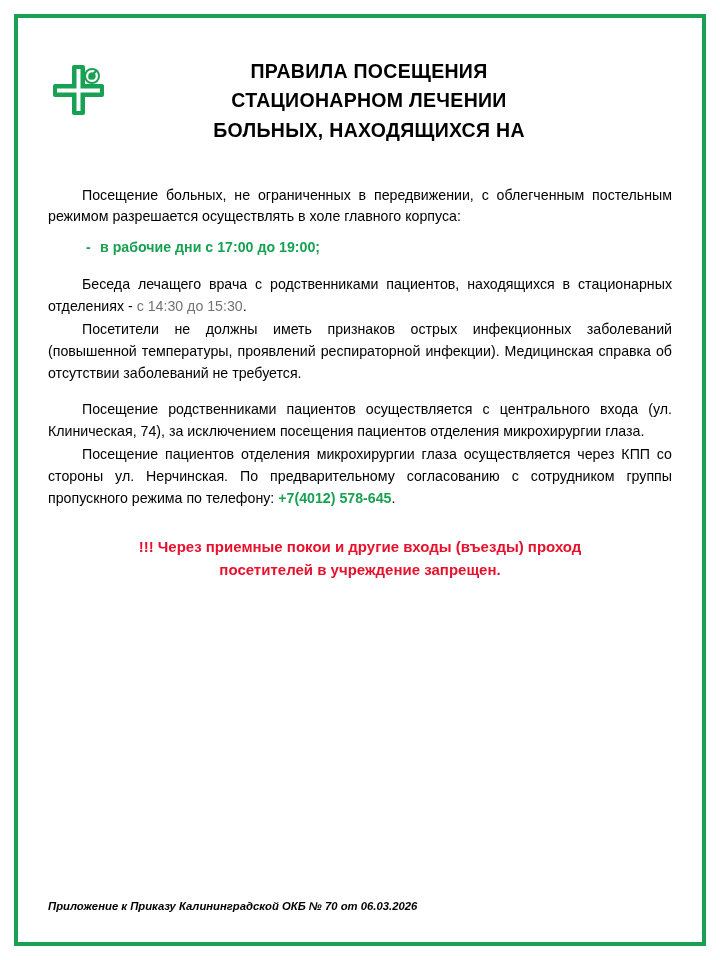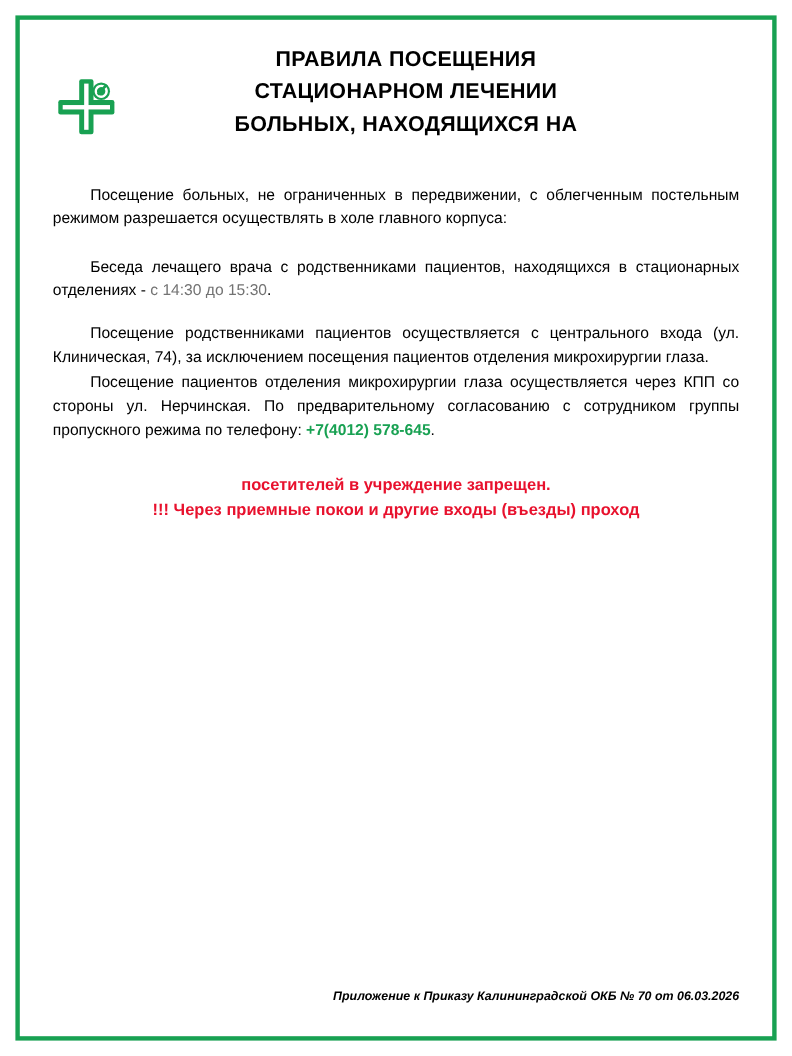--- a/index.html
+++ b/index.html
@@ -35,22 +35,22 @@
     position: relative;
     box-sizing: border-box;
     width: 100%;
     height: 100%;
     padding: 22px 34px 20px 34px;
   }
 
   
   .header {
     display: flex;
-    align-items: flex-end;
-    margin-top: 4px;
+    align-items: flex-start;
+    margin-top: 21px;
   }
   .logo {
     width: 70px;
     flex: 0 0 70px;
     padding-top: 2px;
   }
   .logo svg { display: block; }
   .title-block {
     flex: 1 1 auto;
     text-align: center;
@@ -112,21 +112,21 @@
     font-size: 15px;
     line-height: 1.55;
     padding: 0 30px;
   }
 
   .footer {
     position: absolute;
     left: 34px;
     right: 34px;
     bottom: 34px;
-    text-align: right;
+    text-align: left;
     font-size: 11.3px;
     font-style: italic;
     font-weight: bold;
     color: #000;
   }
 </style>
 </head>
 <body>
 
 <div class="page">
@@ -159,40 +159,42 @@
         <div class="title-line">СТАЦИОНАРНОМ ЛЕЧЕНИИ</div>
         <div class="title-line">БОЛЬНЫХ, НАХОДЯЩИХСЯ НА</div>
       </div>
     </div>
 
     <div class="body-text">
 
       <p class="para">Посещение больных, не ограниченных в передвижении, с облегченным постельным режимом разрешается осуществлять в холе главного корпуса:</p>
 
       <ul class="bullets">
+        <li><span class="dash">-</span><span>в рабочие дни с 17:00 до 19:00;</span></li>
       </ul>
 
       <div class="gap-big"></div>
 
       <p class="para"><span>Беседа лечащего врача с родственниками пациентов, находящихся в стационарных отделениях - </span><span class="green-bold">с 14:30 до 15:30</span><span>.</span></p>
 
       <div class="gap-small"></div>
 
+      <p class="para">Посетители не должны иметь признаков острых инфекционных заболеваний (повышенной температуры, проявлений респираторной инфекции). Медицинская справка об отсутствии заболеваний не требуется.</p>
 
       <div class="gap-big"></div>
 
       <p class="para">Посещение родственниками пациентов осуществляется с центрального входа (ул. Клиническая, 74), за исключением посещения пациентов отделения микрохирургии глаза.</p>
 
       <div class="gap-small"></div>
 
       <p class="para"><span>Посещение пациентов отделения микрохирургии глаза осуществляется через КПП со стороны ул. Нерчинская. По предварительному согласованию с сотрудником группы пропускного режима  по телефону: </span><span class="phone">+7(4012) 578-645</span><span>.</span></p>
 
       <div class="warning">
+        <div>!!! Через приемные покои и  другие  входы (въезды) проход</div>
         <div>посетителей в учреждение запрещен.</div>
-        <div>!!! Через приемные покои и  другие  входы (въезды) проход</div>
       </div>
 
     </div>
 
     <div class="footer">Приложение  к Приказу Калининградской ОКБ № 70 от 06.03.2026</div>
 
   </div>
 </div>
 
 </body></html>

